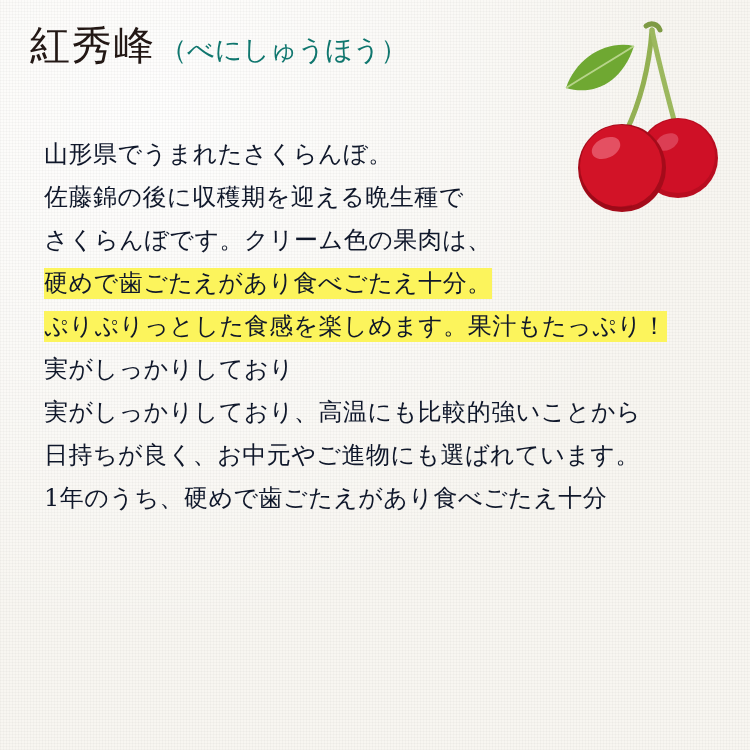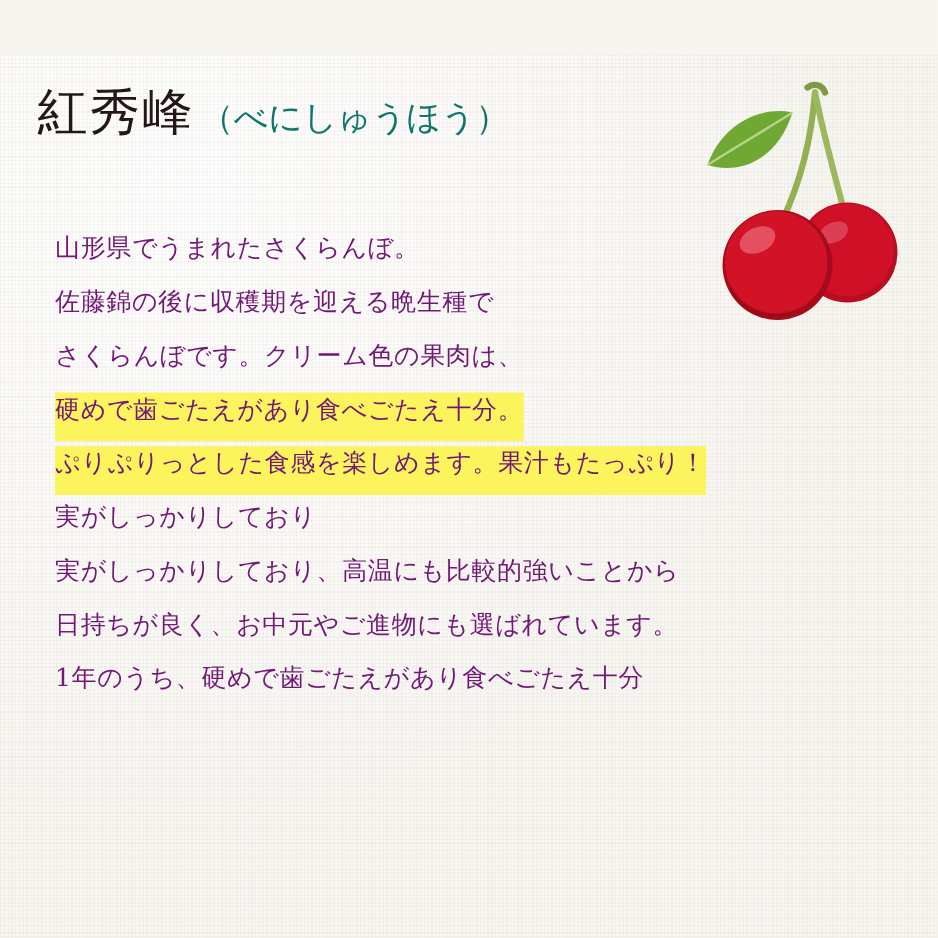--- a/index.html
+++ b/index.html
@@ -21,21 +21,20 @@
     background-color: #f8f6f1;
     background-image:
       repeating-linear-gradient(0deg, rgba(0,0,0,0.022) 0px, rgba(0,0,0,0.022) 1px, rgba(255,255,255,0) 1px, rgba(255,255,255,0) 3px),
       repeating-linear-gradient(90deg, rgba(0,0,0,0.022) 0px, rgba(0,0,0,0.022) 1px, rgba(255,255,255,0) 1px, rgba(255,255,255,0) 3px),
       radial-gradient(circle at 20% 15%, rgba(255,255,255,0.9), rgba(0,0,0,0) 60%);
     pointer-events: none;
   }
   .page {
     position: absolute;
     inset: 0;
-    margin-top: 44px;
   }
 
   
   .heading {
     position: absolute;
     left: 30px;
     top: 18px;
     display: flex;
     align-items: baseline;
     white-space: nowrap;
@@ -54,29 +53,29 @@
   }
 
   
   .body-copy {
     position: absolute;
     left: 44px;
     top: 133px;
     width: 560px;
   }
   .line {
-    font-size: 20px;
+    font-size: 24px;
     line-height: 43px;
-    color: #701a75;
+    color: #0f172a;
     letter-spacing: 0.5px;
     white-space: nowrap;
   }
   .line .mark {
     background: #fcf45c;
-    padding: 1px 0 14px 0;
+    padding: 1px 0 2px 0;
     box-decoration-break: clone;
   }
 
   
   .cherry {
     position: absolute;
     left: 548px;
     top: 16px;
     width: 186px;
     height: 210px;

